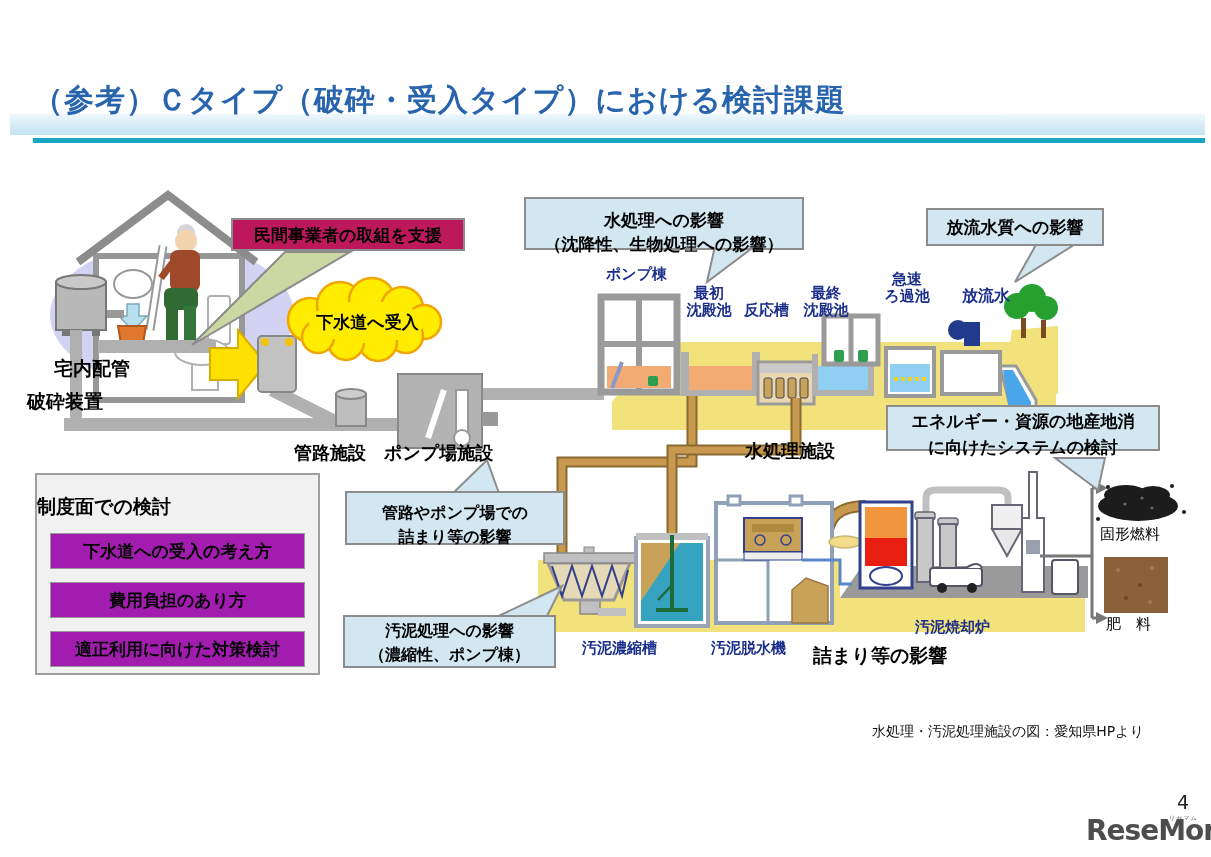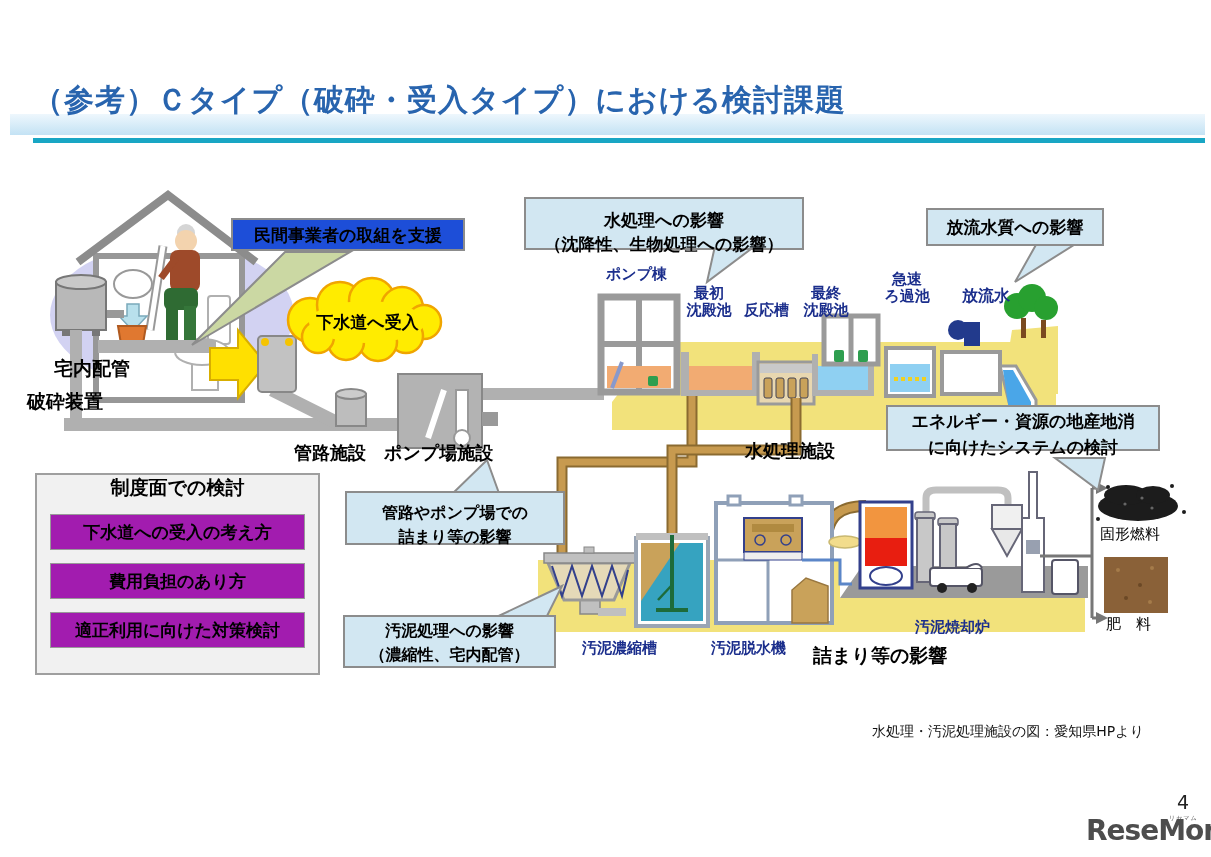--- a/index.html
+++ b/index.html
@@ -7,23 +7,23 @@
   .slide{position:relative;width:1211px;height:857px;background:#fff;overflow:hidden;}
   .abs{position:absolute;}
   #title{left:33px;top:80px;font-size:30px;font-weight:bold;color:#2864ae;letter-spacing:1px;z-index:4;white-space:nowrap;font-family:Liberation Serif, serif;}
   .band{left:10px;top:114px;width:1195px;height:21px;background:linear-gradient(#eef7fd,#c3e2f4);z-index:2;}
   .teal{left:33px;top:138px;width:1172px;height:5px;background:#18a6c4;z-index:2;}
   svg.draw{position:absolute;left:0;top:0;z-index:1;}
   .lbl{position:absolute;font-weight:bold;color:#000;z-index:3;white-space:nowrap;}
   .navy{color:#1b2e8c;font-size:15px;line-height:17px;text-align:center;}
   .callout{position:absolute;background:#d2e7f2;border:2px solid #8c8c8c;text-align:center;font-weight:bold;color:#000;z-index:3;box-sizing:border-box;}
   .callout div{white-space:nowrap;}
-  .green{background:#1d4ed8;}
+  .green{background:#be185d;}
   #policy{position:absolute;left:35px;top:473px;width:285px;height:202px;background:#f1f1f1;border:2px solid #9f9f9f;z-index:3;box-sizing:border-box;}
-  #policy .ptitle{text-align:center;font-size:19px;font-weight:bold;margin-top:0;}
+  #policy .ptitle{text-align:left;font-size:19px;font-weight:bold;margin-top:19px;}
   .pitem{margin:13px 13px 0 13px;height:36px;line-height:34px;background:#a21caf;border:1px solid #999;text-align:center;font-size:17px;font-weight:bold;box-sizing:border-box;}
   #attribution{position:absolute;left:872px;top:723px;font-size:14px;color:#111;z-index:3;}
   #pagenum{position:absolute;left:1177px;top:791px;font-size:19px;color:#222;z-index:3;}
   #logosub{position:absolute;left:1169px;top:814px;font-size:6px;letter-spacing:1px;color:#555;z-index:3;}
   #logo{position:absolute;left:1086px;top:814px;font-size:28px;font-weight:bold;color:#4d4d4d;letter-spacing:-1px;z-index:3;}
 </style>
 </head>
 <body>
 
 <div class="slide">
@@ -307,21 +307,21 @@
     <div>に向けたシステムの検討</div>
   </div>
 
   <div class="callout" style="left:345px;top:491px;width:220px;height:54px;font-size:16px;line-height:24px;padding-top:8px;">
     <div>管路やポンプ場での</div>
     <div>詰まり等の影響</div>
   </div>
 
   <div class="callout" style="left:343px;top:615px;width:213px;height:53px;font-size:16px;line-height:24px;padding-top:2px;">
     <div>汚泥処理への影響</div>
-    <div>（濃縮性、宅内配管）</div>
+    <div>（濃縮性、ポンプ棟）</div>
   </div>
 
   <div class="lbl" style="left:54px;top:356px;font-size:19px;">宅内配管</div>
   <div class="lbl" style="left:27px;top:382px;font-size:19px;margin-top:7px;">破砕装置</div>
   <div class="lbl" style="left:294px;top:441px;font-size:18px;">管路施設　ポンプ場施設</div>
   <div class="lbl navy" style="left:606px;top:266px;">ポンプ棟</div>
   <div class="lbl navy" style="left:676px;top:285px;width:66px;">
     <div>最初</div>
     <div>沈殿池</div>
   </div>

